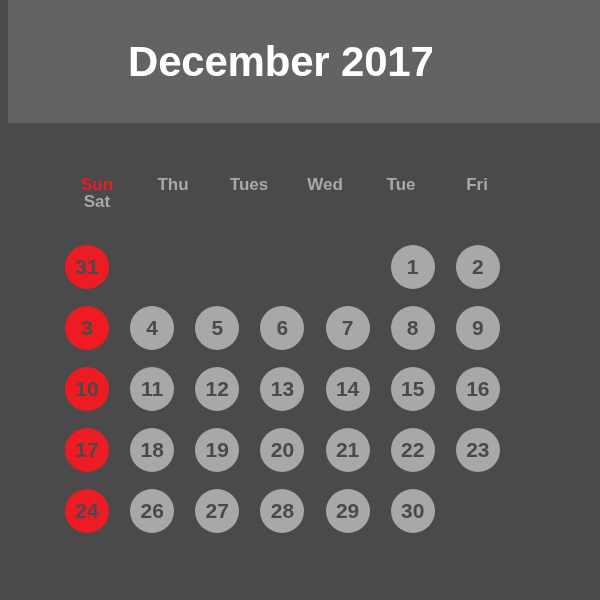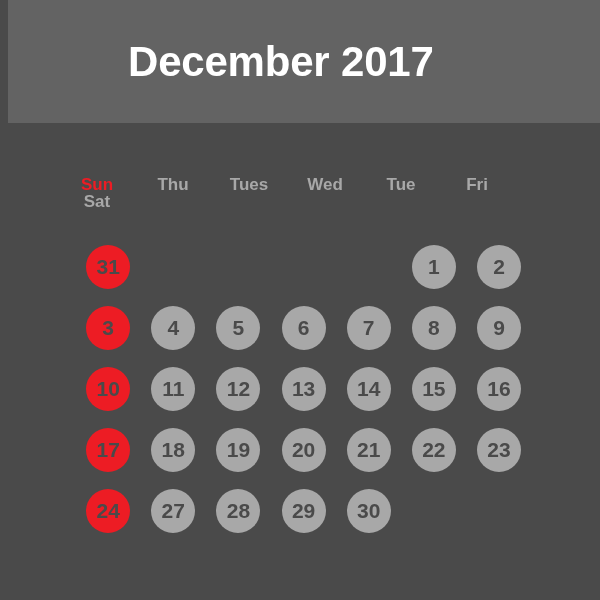--- a/index.html
+++ b/index.html
@@ -73,21 +73,21 @@
     width: 456px;
   }
   .week-row {
     display: grid;
     grid-template-columns: repeat(7, 1fr);
     height: 61px;
   }
   .day-cell {
     display: flex;
     align-items: center;
-    justify-content: flex-end;
+    justify-content: flex-start;
   }
   .day-circle {
     width: 44px;
     height: 44px;
     border-radius: 50%;
     background: #a8a8a8;
     color: #4a4a4a;
     font-size: 21px;
     font-weight: bold;
     display: flex;
@@ -202,20 +202,23 @@
         </div>
         <div class="day-cell">
           <div class="day-circle">23</div>
         </div>
       </div>
       <div class="week-row">
         <div class="day-cell">
           <div class="day-circle sunday">24</div>
         </div>
         <div class="day-cell">
+          <div class="day-circle">26</div>
+        </div>
+        <div class="day-cell">
           <div class="day-circle">27</div>
         </div>
         <div class="day-cell">
           <div class="day-circle">28</div>
         </div>
         <div class="day-cell">
           <div class="day-circle">29</div>
         </div>
         <div class="day-cell">
           <div class="day-circle">30</div>

